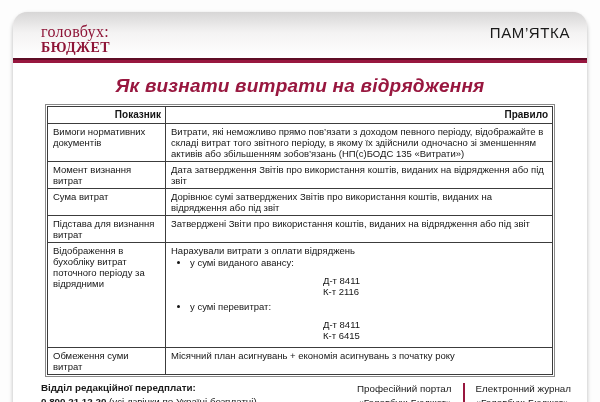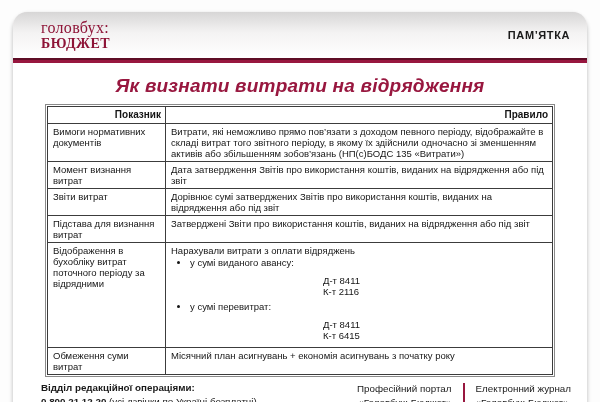--- a/index.html
+++ b/index.html
@@ -22,27 +22,27 @@
   .card {
     background: #ffffff;
     border-radius: 14px;
     overflow: hidden;
   }
 
   
   .hdr {
     height: 46px;
     background: linear-gradient(#d7d6d6 0%, #f4f3f3 45%, #ffffff 100%);
-    display: flex; align-items: center; justify-content: space-between;
-    padding: 0 17px 0 28px;
+    display: flex; align-items: flex-start; justify-content: space-between;
+    padding: 12px 17px 0 28px;
   }
   .logo { line-height: 1; color: #8e1437; font-family: "Liberation Serif", "DejaVu Serif", serif; }
   .logo .l1 { font-size: 16px; letter-spacing: .3px; display:block; }
   .logo .l2 { font-size: 14px; font-weight: 700; letter-spacing: .5px; display:block; margin-top: 1px; }
-  .badge { font-size: 11px; font-weight: 700; color: #1a1a1a; letter-spacing: .6px; }
+  .badge { font-size: 15px; font-weight: 400; color: #1a1a1a; letter-spacing: .6px; }
 
   
   .band { height: 5px; background: #98173f; border-top: 2px solid #5e0d26; }
 
   
   .title {
     text-align: center; color: #98173f;
     font-size: 19px; font-weight: 700;
     padding: 12px 0 9px;
     letter-spacing: .2px;
@@ -127,21 +127,21 @@
         <tbody>
           <tr>
             <td>Вимоги нормативних документів</td>
             <td>Витрати, які неможливо прямо пов’язати з доходом певного періоду, відображайте в складі витрат того звітного періоду, в якому їх здійснили одночасно зі зменшенням активів або збільшенням зобов’язань (НП(с)БОДС 135 «Витрати»)</td>
           </tr>
           <tr>
             <td>Момент визнання витрат</td>
             <td>Дата затвердження Звітів про використання коштів, виданих на відрядження або під звіт</td>
           </tr>
           <tr>
-            <td>Звіти витрат</td>
+            <td>Сума витрат</td>
             <td>Дорівнює сумі затверджених Звітів про використання коштів, виданих на відрядження або під звіт</td>
           </tr>
           <tr>
             <td>Підстава для визнання витрат</td>
             <td>Затверджені Звіти про використання коштів, виданих на відрядження або під звіт</td>
           </tr>
           <tr>
             <td>Відображення в бухобліку витрат поточного періоду за відрядними</td>
             <td>
               <div class="acc-intro">Нарахували витрати з оплати відряджень</div>
@@ -165,21 +165,21 @@
           </tr>
           <tr>
             <td>Обмеження суми витрат</td>
             <td>Місячний план асигнувань + економія асигнувань з початку року</td>
           </tr>
         </tbody>
       </table>
 
       <div class="foot">
         <div class="left">
-          <div class="b">Відділ редакційної операціями:</div>
+          <div class="b">Відділ редакційної передплати:</div>
           <div><span class="b">0 800 21 12 20</span><span> (усі дзвінки по Україні безплатні)</span></div>
 
         </div>
         <div class="right">
           <div class="blk portal">
             <div>Професійний портал</div>
             <div>«Головбух: Бюджет»</div>
 
           </div>
           <div class="vdiv"></div>

